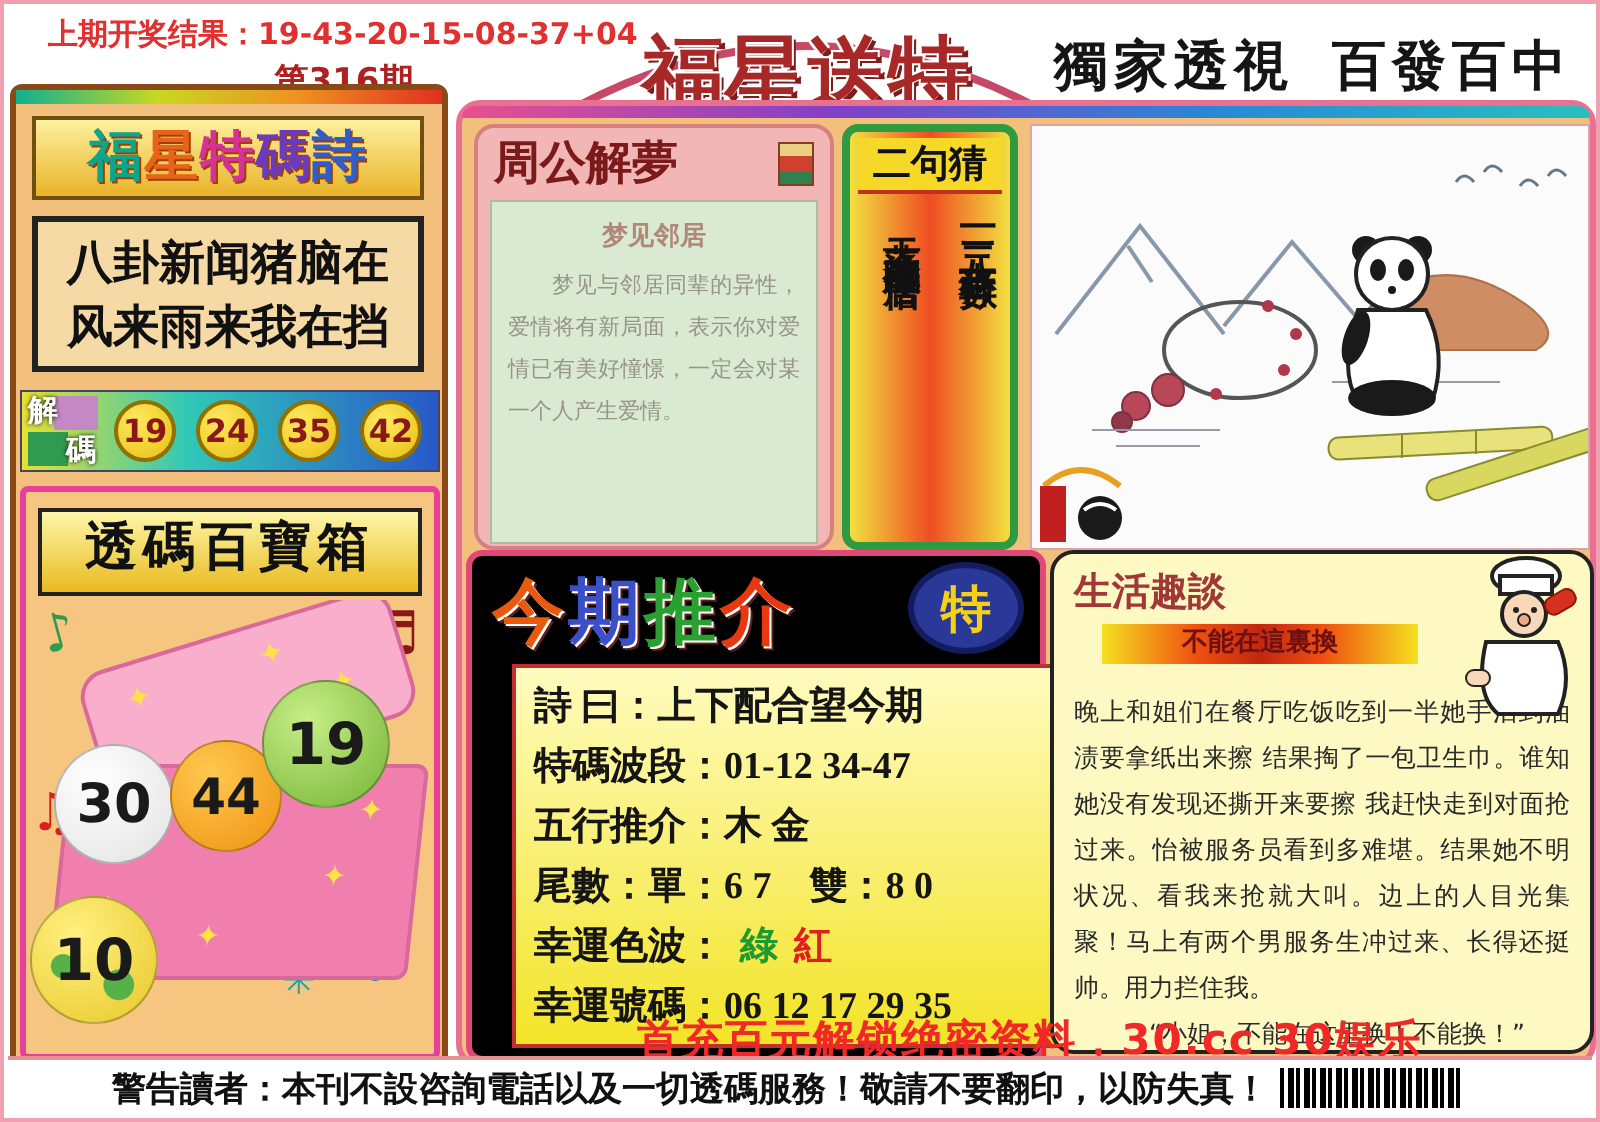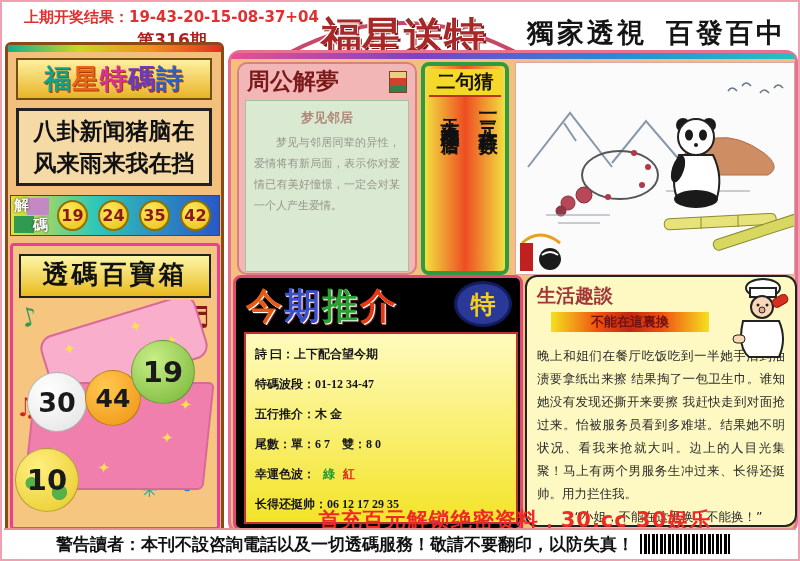--- a/index.html
+++ b/index.html
@@ -100,23 +100,23 @@
       border:3px solid #e04878;border-radius:8px;box-sizing:border-box;}
   .rec-title{position:absolute;left:10px;top:4px;font-size:36px;font-weight:bold;letter-spacing:2px;}
   .rec-title span{text-shadow:1px 1px 0 #fff,2px 2px 0 #602020;}
   .rec-title span:nth-child(1){color:#e85a10;}
   .rec-title span:nth-child(2){color:#3b50c8;}
   .rec-title span:nth-child(3){color:#2aa030;}
   .rec-title span:nth-child(4){color:#e83810;}
   .rec-badge{position:absolute;right:8px;top:3px;width:58px;height:46px;background:#2a3898;border-radius:50%;
       border:3px solid #141c60;box-sizing:border-box;color:#f5d018;font-size:25px;font-weight:bold;
       display:flex;align-items:center;justify-content:center;}
-  .rec-inner{position:absolute;left:8px;top:54px;width:274px;height:192px;
+  .rec-inner{position:absolute;left:20px;top:54px;width:274px;height:192px;
       background:linear-gradient(180deg,#fffbbe,#f3e428);border:2px solid #c03030;box-sizing:border-box;
-      padding:5px 9px;font-family:"Liberation Serif",serif;font-weight:bold;font-size:12px;color:#151515;}
+      padding:5px 9px;font-family:"Liberation Serif",serif;font-weight:bold;font-size:19px;color:#151515;}
   .rec-row{height:30px;line-height:30px;white-space:nowrap;}
   .rec-green{color:#1f9a30;margin-left:8px;} .rec-red{color:#e02020;margin-left:8px;}
 
   .life-box{position:absolute;left:294px;top:222px;width:272px;height:252px;background:#fef9c3;
       border:2px solid #222;border-radius:12px;box-sizing:border-box;padding:6px 10px;}
   .life-title{font-size:19px;font-weight:bold;color:#a03838;font-family:"Liberation Serif",serif;}
   .joke-banner{width:158px;margin:3px 0 4px 14px;height:20px;line-height:20px;text-align:center;
       font-size:13px;font-weight:bold;color:#701010;
       background:linear-gradient(90deg,#f5e020,#ef5010 30%,#c02810 50%,#ef5010 70%,#f5e020);}
   .cartoon{position:absolute;right:2px;top:0;}
@@ -292,21 +292,21 @@
         <div class="rec-row">
           <span>五行推介：</span><span>木 金</span>
         </div>
         <div class="rec-row">
           <span>尾數：</span><span>單：6 7　雙：8 0</span>
         </div>
         <div class="rec-row">
           <span>幸運色波：</span><span class="rec-green">綠</span><span class="rec-red">紅</span>
         </div>
         <div class="rec-row">
-          <span>长得还挺帅：</span><span>06 12 17 29 35</span>
+          <span>幸運號碼：</span><span>06 12 17 29 35</span>
         </div>
       </div>
     </div>
 
     <div class="life-box">
       <div class="life-title">生活趣談</div>
       <div class="joke-banner">不能在這裏換</div>
       <svg class="cartoon" width="66" height="86" viewBox="0 0 66 86">
         <ellipse cx="36" cy="11" rx="17" ry="9" fill="#fff" stroke="#222" stroke-width="2"></ellipse>
         <rect x="23" y="11" width="26" height="9" fill="#fff" stroke="#222" stroke-width="2"></rect>

